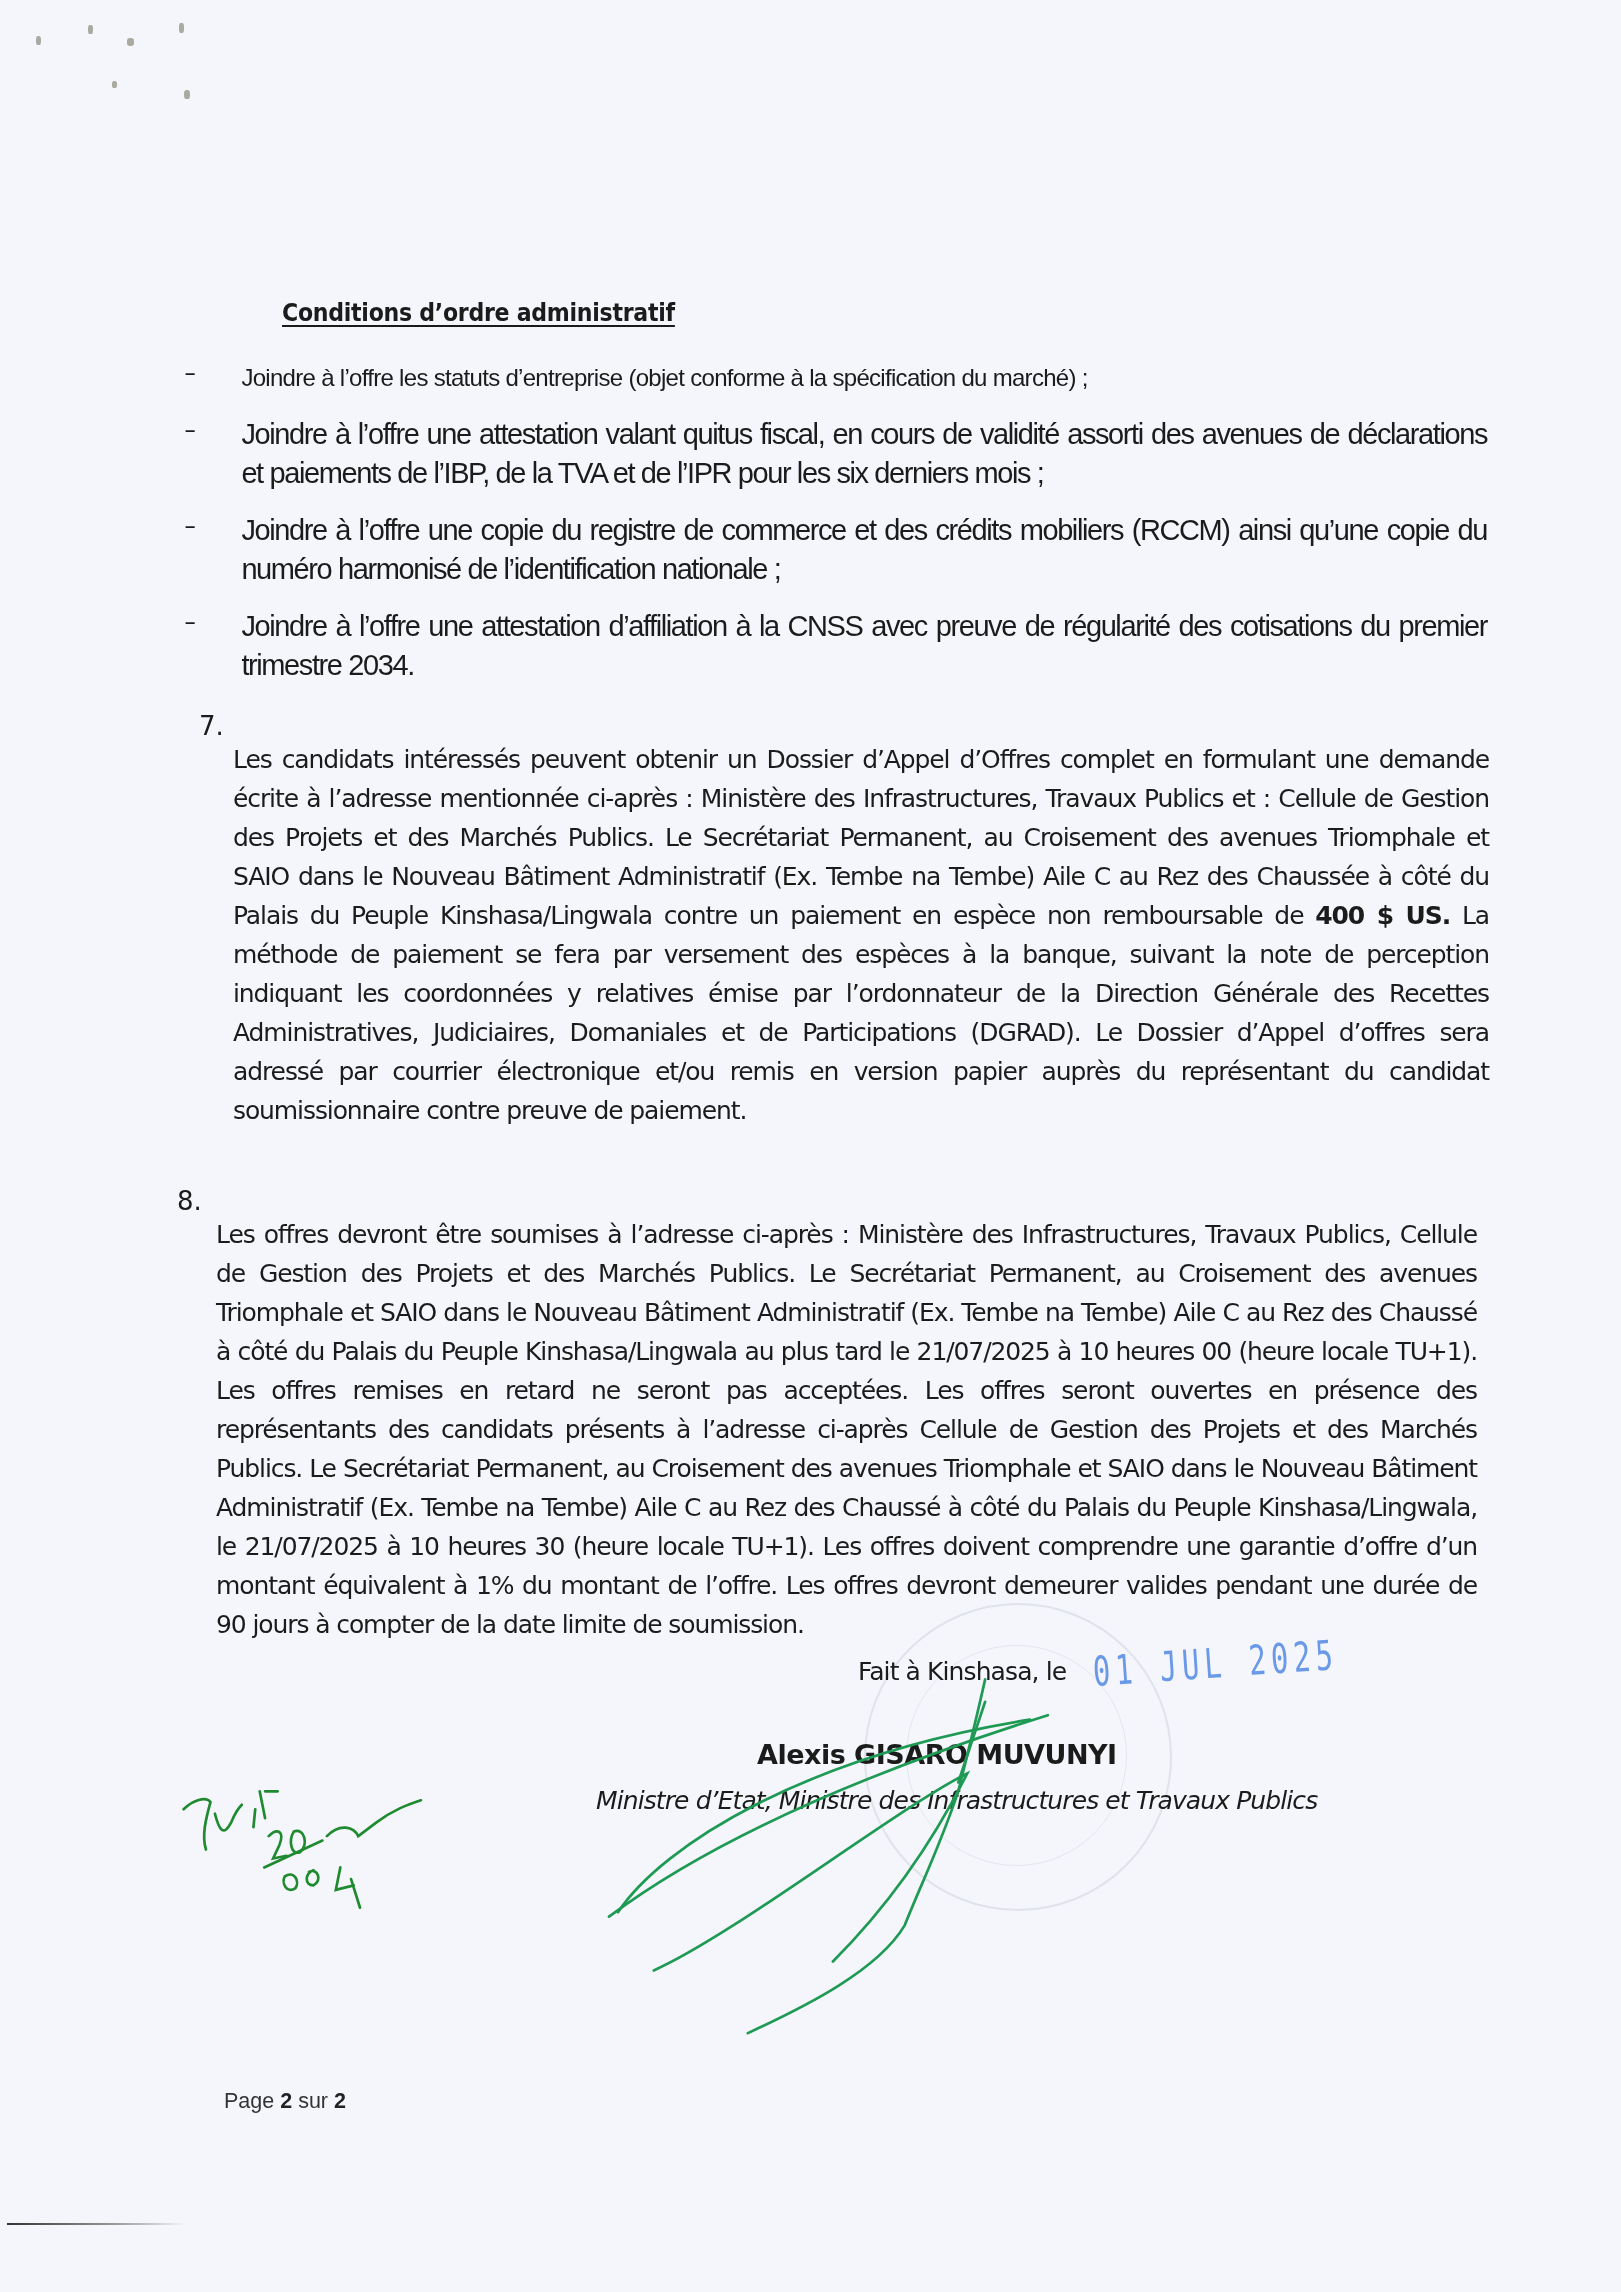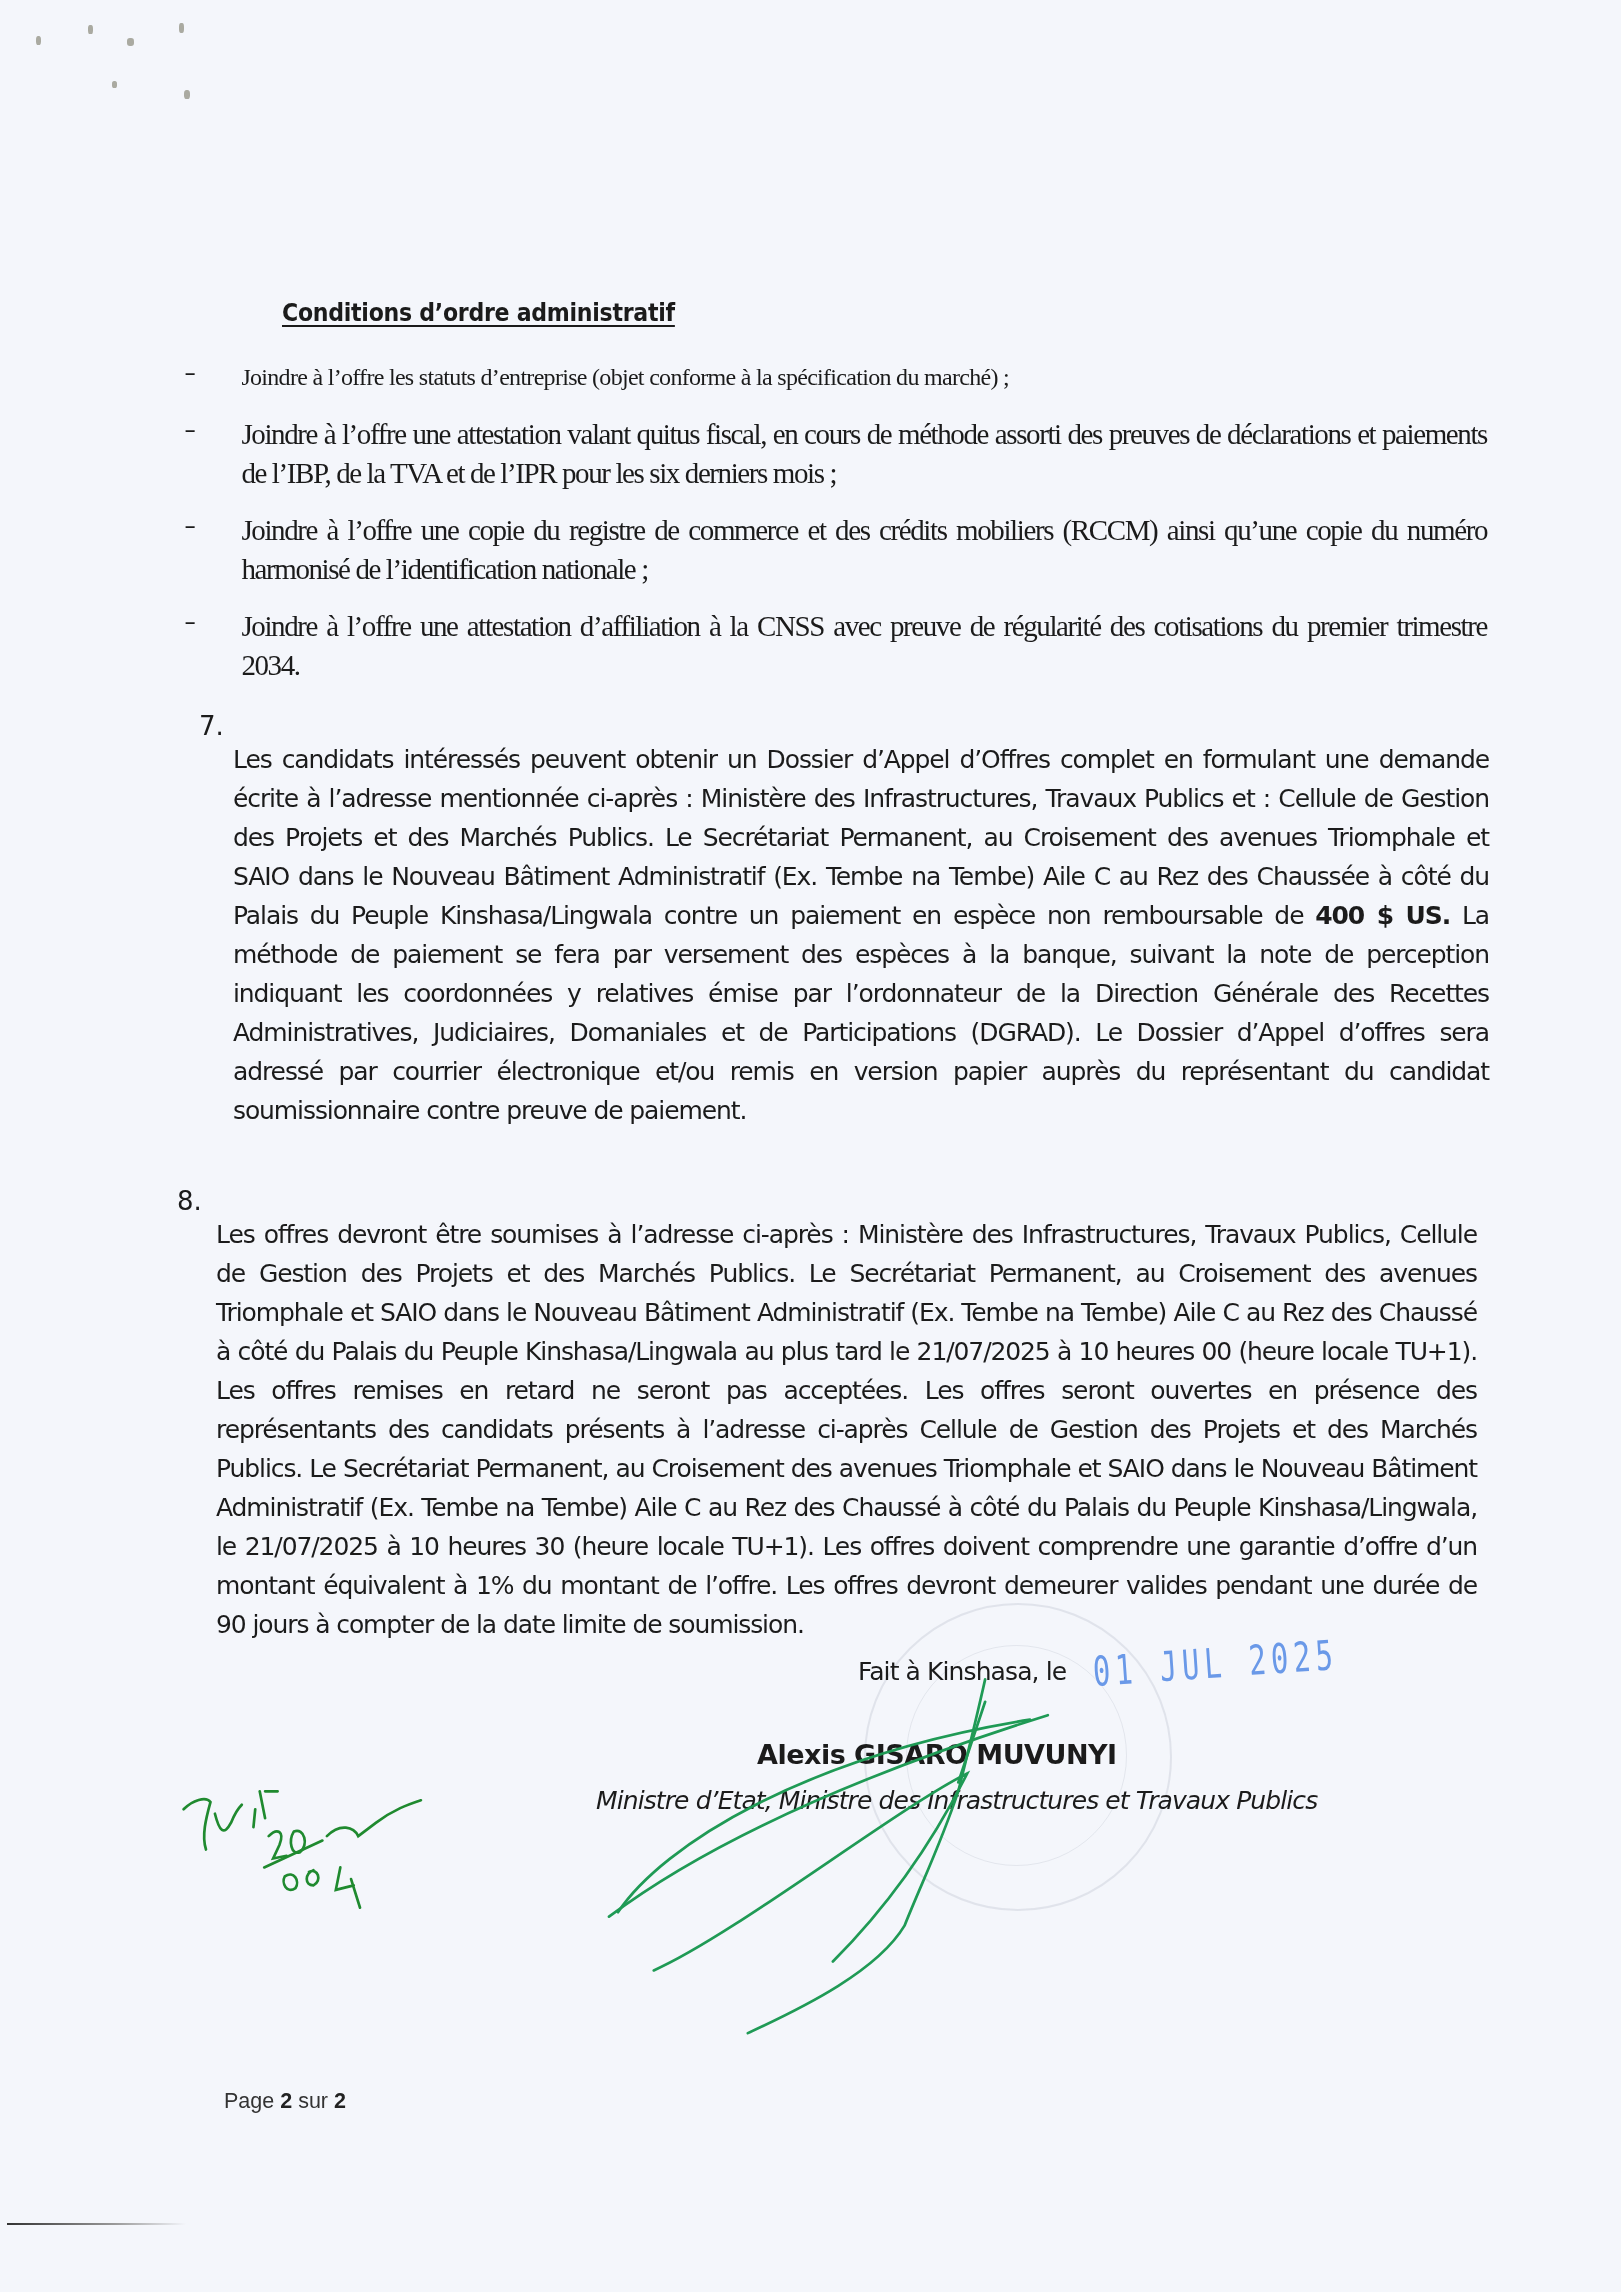--- a/index.html
+++ b/index.html
@@ -16,21 +16,21 @@
   .heading {
     position: absolute; left: 282px; top: 299px;
     font-family: "DejaVu Sans", sans-serif; font-weight: bold; font-size: 24px;
     text-decoration: underline; text-underline-offset: 3.6px; letter-spacing: -0.3px;
     transform: scaleX(0.92); transform-origin: left;
   }
   .bullets { position: absolute; left: 179px; top: 358px; width: 1308px; }
   .bullet { display: flex; margin-bottom: 18px; }
   .bullet .dash { width: 57px; flex: none; font-size: 25px; padding-left: 5.4px; }
   .bullet .txt { flex: 1; font-size: 29px; line-height: 39px; text-align: justify;
-    font-family: Liberation Serif, serif; letter-spacing: -1.4px; }
+    font-family: Liberation Sans, sans-serif; letter-spacing: -1.4px; }
   .bullet.small .txt { font-size: 24px; letter-spacing: -0.7px; }
 
   .para { position: absolute; display: flex; width: 1308px; }
   .para .num { flex: none; font-size: 26px; font-family: "DejaVu Sans", sans-serif; }
   .para .txt { flex: 1; font-size: 25px; line-height: 39px; text-align: justify;
     letter-spacing: -1.1px; font-family: "DejaVu Sans", sans-serif; margin-top: 29px; }
   .para7 { left: 199px; top: 711px; width: 1290px; }
   .para7 .num { width: 34px; }
   .para8 { left: 177px; top: 1186px; width: 1300px; }
   .para8 .num { width: 39px; }
@@ -71,21 +71,21 @@
 
   <div class="heading">Conditions d’ordre administratif</div>
 
   <div class="bullets">
     <div class="bullet small">
       <span class="dash">–</span>
       <span class="txt">Joindre à l’offre les statuts d’entreprise (objet conforme à la spécification du marché) ;</span>
     </div>
     <div class="bullet">
       <span class="dash">–</span>
-      <span class="txt">Joindre à l’offre une attestation valant quitus fiscal, en cours de méthode assorti des preuves de déclarations et paiements de l’IBP, de la TVA et de l’IPR pour les six derniers mois ;</span>
+      <span class="txt">Joindre à l’offre une attestation valant quitus fiscal, en cours de validité assorti des avenues de déclarations et paiements de l’IBP, de la TVA et de l’IPR pour les six derniers mois ;</span>
     </div>
     <div class="bullet" style="margin-top:7.2px">
       <span class="dash">–</span>
       <span class="txt">Joindre à l’offre une copie du registre de commerce et des crédits mobiliers (RCCM) ainsi qu’une copie du numéro harmonisé de l’identification nationale ;</span>
     </div>
     <div class="bullet" style="margin-top:7.2px">
       <span class="dash">–</span>
       <span class="txt">Joindre à l’offre une attestation d’affiliation à la CNSS avec preuve de régularité des cotisations du premier trimestre 2034.</span>
     </div>
   </div>

